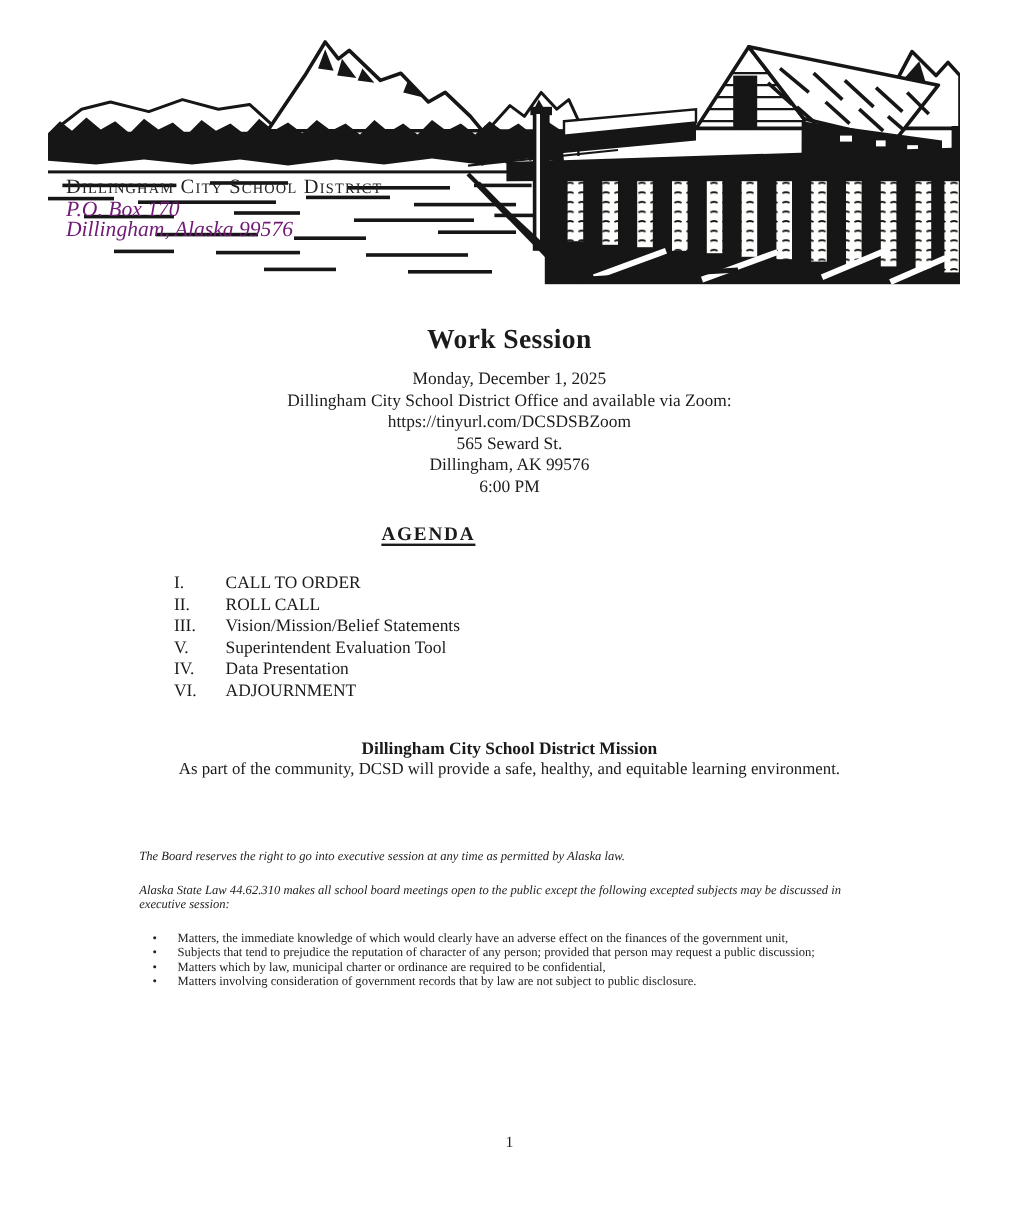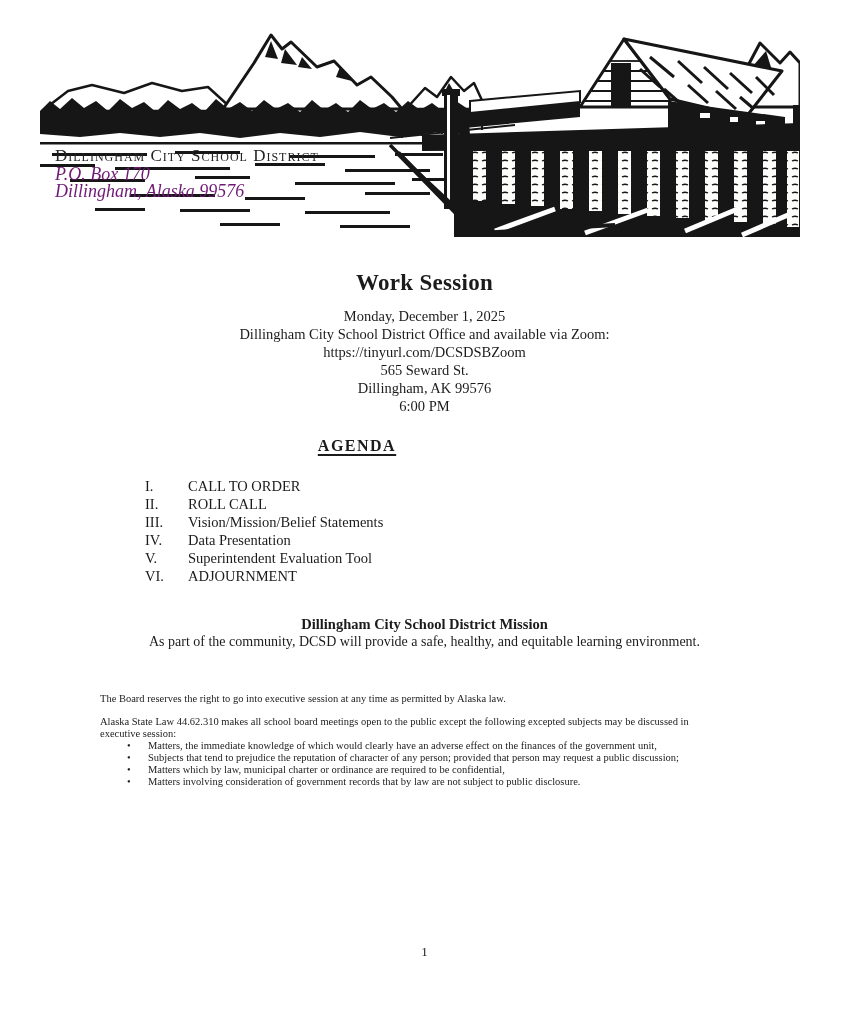--- a/index.html
+++ b/index.html
@@ -35,21 +35,21 @@
   }
   .agenda-list{position:absolute;left:145px;top:477px;}
   .a-row{font-size:14.5px;line-height:18px;white-space:nowrap;}
   .a-num{display:inline-block;width:43px;}
   
   .mission{position:absolute;left:0;top:616px;width:849px;text-align:center;}
   .mission-heading{font-size:14.5px;font-weight:bold;line-height:17px;}
   .mission-text{font-size:14px;line-height:17px;}
   
   .legal{position:absolute;left:100px;top:693px;width:630px;font-size:10.5px;line-height:12px;color:#222;}
-  .legal p{margin:0;}
+  .legal p{margin:16px;font-style:italic;}
   .legal .law-intro{margin-top:11px;}
   .legal ul{margin:0;padding:0;list-style:none;}
   .legal li{position:relative;padding-left:48px;white-space:nowrap;line-height:12px;}
   .legal .b-dot{position:absolute;left:27px;top:0;}
   
   .page-number{position:absolute;left:0;top:944px;width:849px;text-align:center;font-size:13px;}
 </style>
 </head>
 <body>
 
@@ -210,24 +210,24 @@
     <div class="a-row">
       <span class="a-num">I.</span><span class="a-label">CALL TO ORDER</span>
     </div>
     <div class="a-row">
       <span class="a-num">II.</span><span class="a-label">ROLL CALL</span>
     </div>
     <div class="a-row">
       <span class="a-num">III.</span><span class="a-label">Vision/Mission/Belief Statements</span>
     </div>
     <div class="a-row">
+      <span class="a-num">V.</span><span class="a-label">Superintendent Evaluation Tool</span>
+    </div>
+    <div class="a-row">
       <span class="a-num">IV.</span><span class="a-label">Data Presentation</span>
-    </div>
-    <div class="a-row">
-      <span class="a-num">V.</span><span class="a-label">Superintendent Evaluation Tool</span>
     </div>
     <div class="a-row">
       <span class="a-num">VI.</span><span class="a-label">ADJOURNMENT</span>
     </div>
   </div>
 
   <div class="mission">
     <div class="mission-heading">Dillingham City School District Mission</div>
     <div class="mission-text">As part of the community, DCSD will provide a safe, healthy, and equitable learning environment.</div>
   </div>

